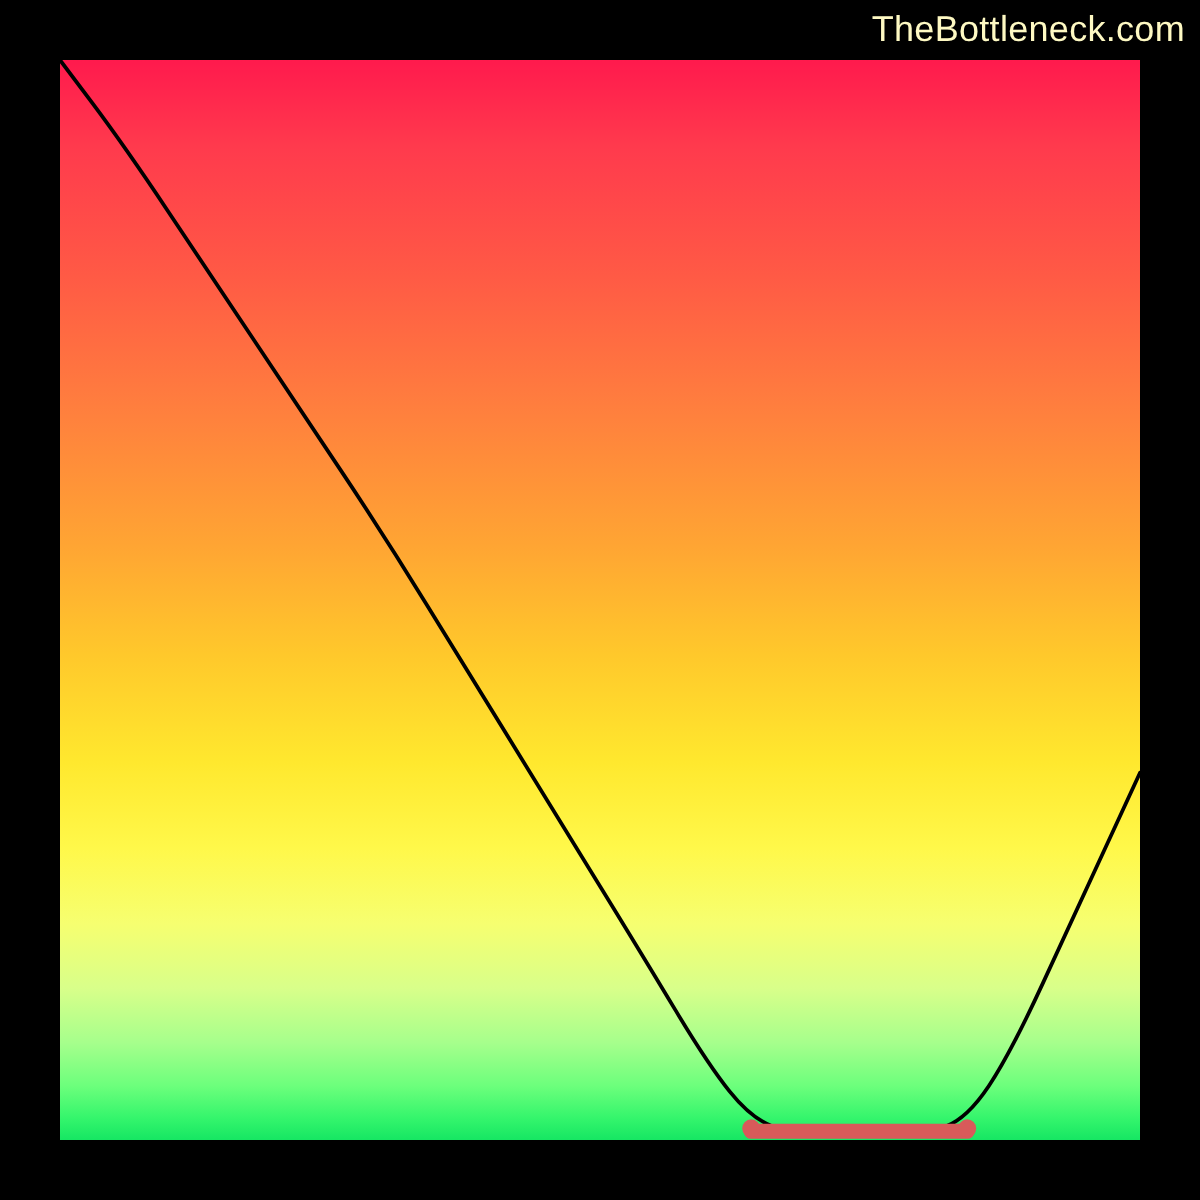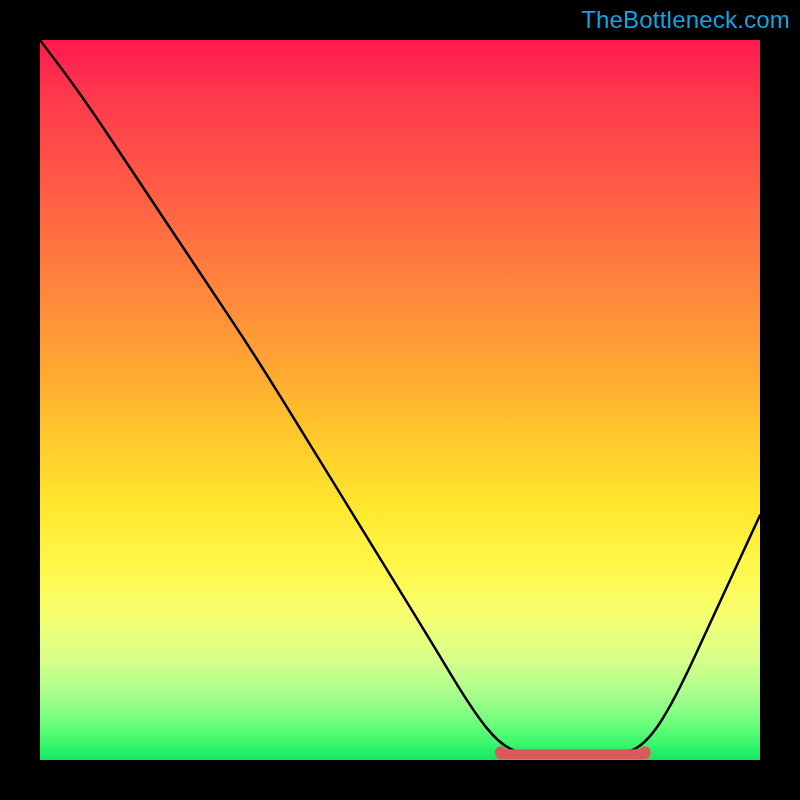--- a/index.html
+++ b/index.html
@@ -34,21 +34,21 @@
       #16e663 100%
     );
   }
   .watermark {
     position: absolute;
     top: 6px;
     right: 10px;
     font-family: Arial, Helvetica, sans-serif;
     font-size: 24px;
     font-weight: 500;
-    color: #0ea5e9;
+    color: #fef9c3;
     letter-spacing: 0.2px;
   }
   .svg-layer {
     position: absolute;
     left: 0;
     top: 0;
   }
 </style>
 </head>
 <body>

